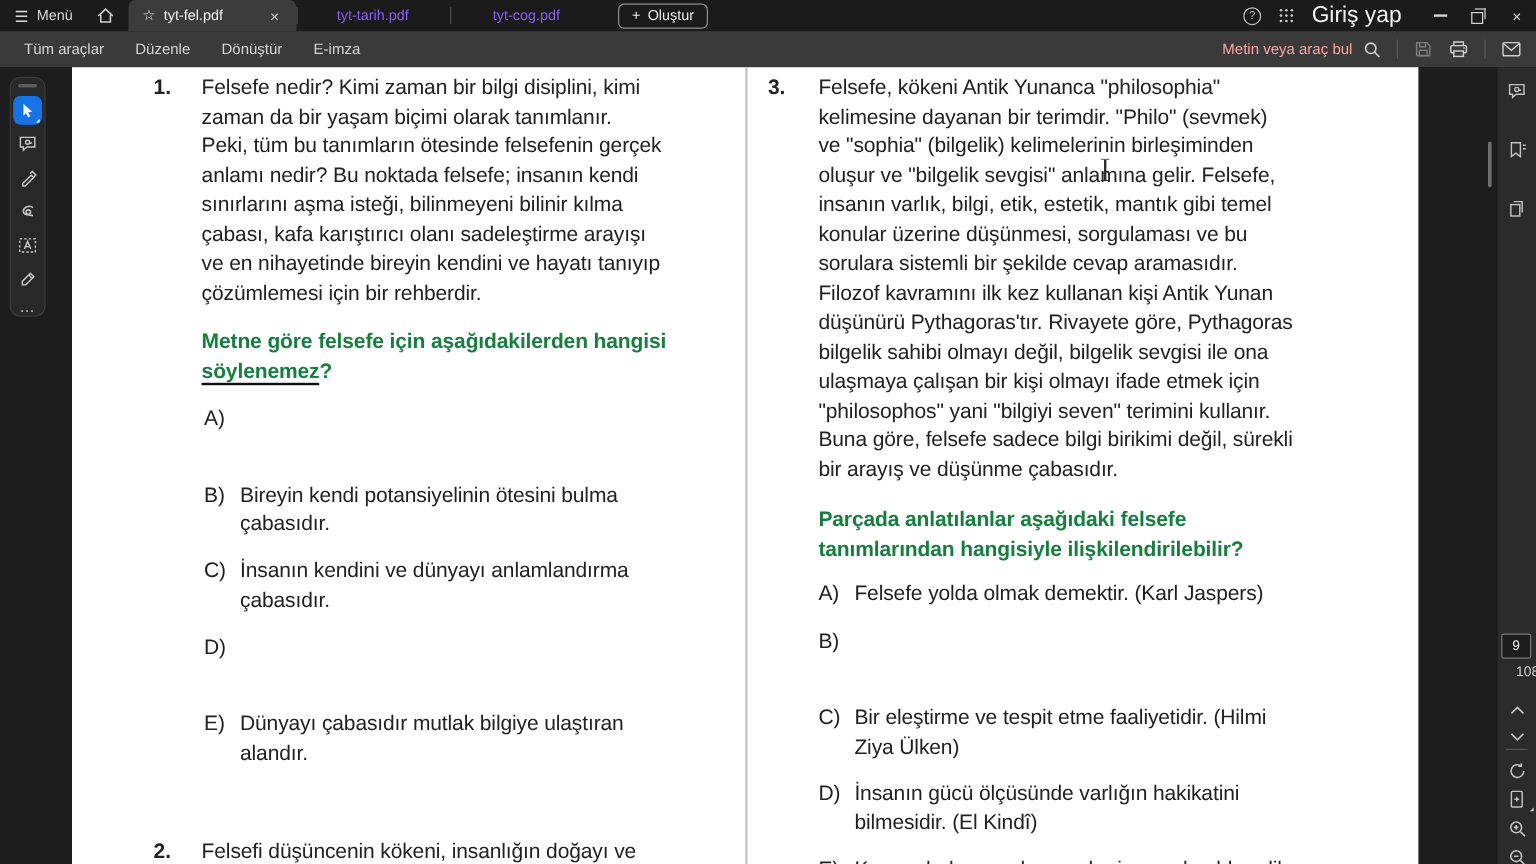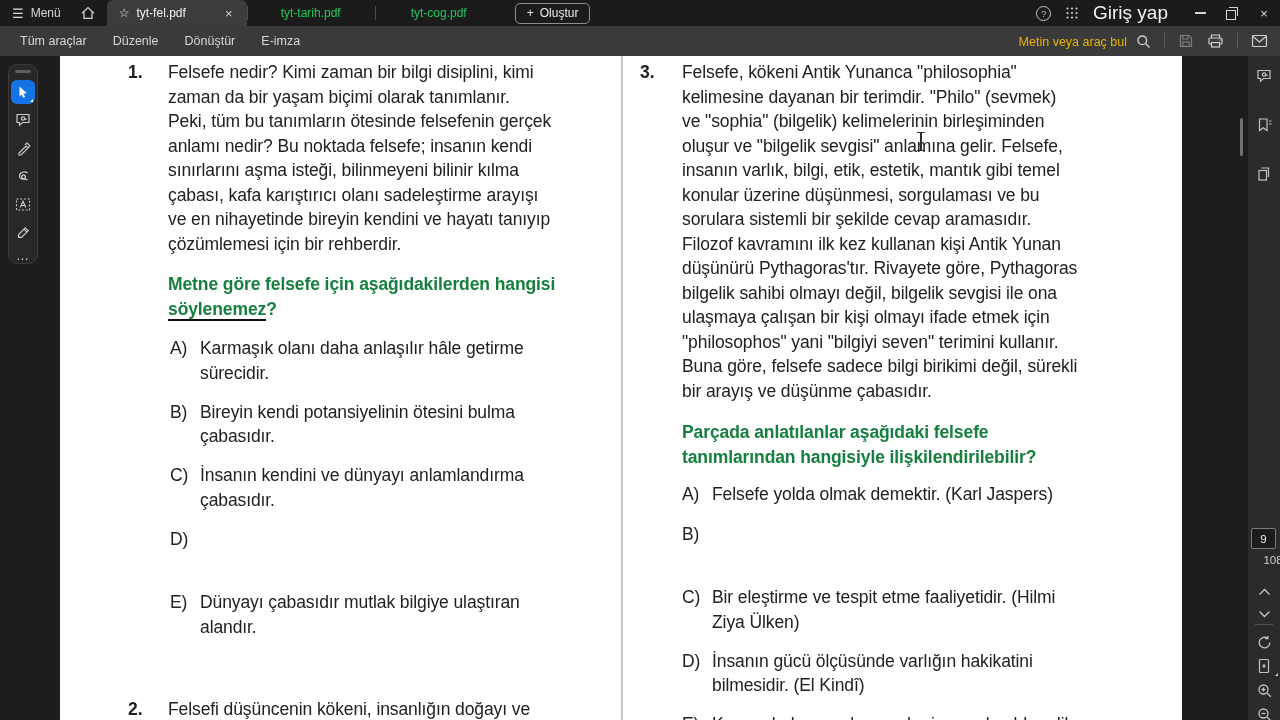--- a/index.html
+++ b/index.html
@@ -7,21 +7,21 @@
   body { font-family:"Liberation Sans", sans-serif; }
   .app { position:relative; width:1280px; height:720px; background:#212121; }
 
   
   .titlebar { position:absolute; top:0; left:0; width:1280px; height:26px;
     background:#1b1b1b; display:flex; align-items:stretch; color:#cfcfcf; }
   .menu-btn { display:flex; align-items:center; gap:7px; padding:0 12px; font-size:12px; color:#d8d8d8; cursor:default; }
   .menu-btn .glyph { font-size:13px; }
   .home-btn { width:30px; display:flex; align-items:center; justify-content:center; }
   .tabs { display:flex; align-items:stretch; margin-left:4px; }
-  .tab { position:relative; display:flex; align-items:center; font-size:12px; color:#22c55e; padding:0 12px; }
+  .tab { position:relative; display:flex; align-items:center; font-size:12px; color:#8b5cf6; padding:0 12px; }
   .tab.inactive { width:128px; justify-content:center; }
   .tab.inactive + .tab.inactive::before,
   .tab.active + .tab.inactive::before { content:""; position:absolute; left:0; top:6px; width:1px; height:14px; background:#4d4d4d; }
   .tab.active { width:140px; background:#3c3c3c; color:#f2f2f2; border-radius:6px 6px 0 0; gap:7px; }
   .tab .star { font-size:12px; color:#e5e5e5; }
   .tab .tab-close { margin-left:auto; font-size:13px; color:#cdcdcd; padding:0 2px; }
   .create-btn { align-self:center; margin-left:12px; display:flex; align-items:center; gap:6px;
     border:1px solid #8f8f8f; border-radius:5px; padding:2px 11px 3px; font-size:12px; color:#ececec; }
   .tb-right { margin-left:auto; display:flex; align-items:center; }
   .help-btn { width:15px; height:15px; border:1.2px solid #c3c3c3; border-radius:50%;
@@ -34,21 +34,21 @@
   .restore-glyph::before { content:""; position:absolute; left:0; top:3px; width:8px; height:8px; border:1.2px solid #d6d6d6; }
   .restore-glyph::after { content:""; position:absolute; left:3px; top:0; width:8px; height:8px;
     border-top:1.2px solid #d6d6d6; border-right:1.2px solid #d6d6d6; }
 
   
   .toolbar { position:absolute; top:26px; left:0; width:1280px; height:30px; background:#3a3a3a;
     display:flex; align-items:center; color:#d6d6d6; font-size:12.5px; }
   .tool-item { padding:0 13px; }
   .tool-item:first-child { padding-left:20px; }
   .tb2-right { margin-left:auto; display:flex; align-items:center; gap:13px; padding-right:12px; }
-  .findbar { display:flex; align-items:flex-end; gap:9px; color:#eab308; }
+  .findbar { display:flex; align-items:center; gap:9px; color:#fca5a5; }
   .vsep { width:1px; height:16px; background:#5a5a5a; }
   .dimmed { opacity:.45; }
 
   
   .content { position:absolute; top:56px; left:0; width:1280px; height:664px; background:#1d1d1d; }
   .page { position:absolute; left:60px; top:0; width:1122px; height:664px; background:#ffffff; overflow:hidden; }
   .col-divider { position:absolute; left:561px; top:0; width:1.5px; height:664px; background:#c6c6c6; }
 
   .doc { color:#212121; font-size:17.5px; line-height:24.5px; letter-spacing:-0.1px; }
   .pre { white-space:pre-line; }
@@ -208,22 +208,20 @@
 sınırlarını aşma isteği, bilinmeyeni bilinir kılma
 çabası, kafa karıştırıcı olanı sadeleştirme arayışı
 ve en nihayetinde bireyin kendini ve hayatı tanıyıp
 çözümlemesi için bir rehberdir.</div>
       <div class="stem" style="left:108px; top:216px; width:445px;">
         <span>Metne göre felsefe için aşağıdakilerden hangisi</span><br>
         <span class="u">söylenemez</span><span>?</span>
       </div>
       <div class="opt" style="left:110px; top:280px; width:450px;">
         <span class="letter">A)</span>
-          <span class="pre">Karmaşık olanı daha anlaşılır hâle getirme
-sürecidir.</span>
       </div>
       <div class="opt" style="left:110px; top:343.5px; width:450px;">
         <span class="letter">B)</span>
           <span class="pre">Bireyin kendi potansiyelinin ötesini bulma
 çabasıdır.</span>
       </div>
       <div class="opt" style="left:110px; top:407px; width:450px;">
         <span class="letter">C)</span>
           <span class="pre">İnsanın kendini ve dünyayı anlamlandırma
 çabasıdır.</span>

